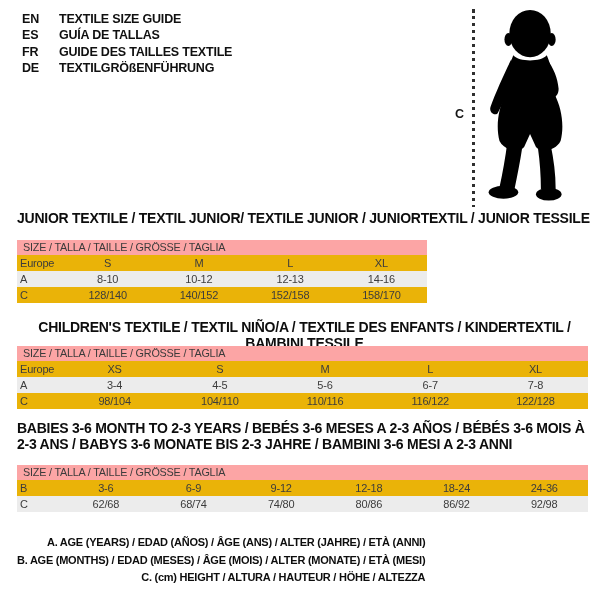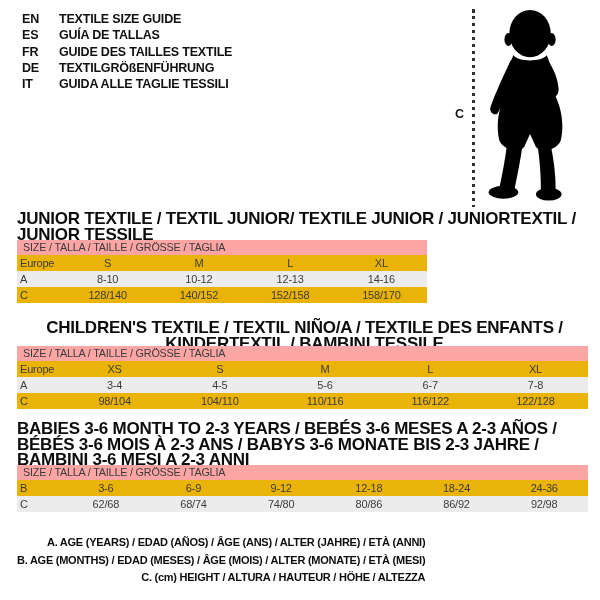--- a/index.html
+++ b/index.html
@@ -25,21 +25,21 @@
   .measure-line {
     position: absolute; left: 32px; top: 9px; width: 3px; height: 198px;
     background-image: repeating-linear-gradient(to bottom, #2f2f2f 0px, #2f2f2f 3.5px, transparent 3.5px, transparent 7px);
   }
   .measure-label { position: absolute; left: 15px; top: 107px; font-weight: bold; font-size: 12.5px; color: #151515; }
   .silhouette { position: absolute; left: 37px; top: 6px; }
 
   
   .table-title {
     position: absolute; left: 17px;
-    font-weight: bold; font-size: 17px; line-height: 15.5px;
+    font-weight: bold; font-size: 14px; line-height: 15.5px;
     color: #0d0d0d; letter-spacing: -0.25px;
   }
   .size-table { position: absolute; left: 17px; font-size: 11px; color: #3c3c3c; }
   .tbar {
     height: 15px; line-height: 15px; padding-left: 6px;
     background: #fca5a5; color: #3b3b3b; font-size: 10.8px;
   }
   .trow { display: flex; height: 16px; line-height: 16px; background: #eab308; }
   .trow.shaded { background: #ececec; }
   .trow .lbl { width: 45px; padding-left: 3px; text-align: left; }
@@ -70,24 +70,20 @@
       <span class="lang-code">ES</span>
       <span class="lang-label">GUÍA DE TALLAS</span>
     </div>
     <div class="lang-row">
       <span class="lang-code">FR</span>
       <span class="lang-label">GUIDE DES TAILLES TEXTILE</span>
     </div>
     <div class="lang-row">
       <span class="lang-code">DE</span>
       <span class="lang-label">TEXTILGRÖßENFÜHRUNG</span>
-    </div>
-    <div class="lang-row">
-      <span class="lang-code">IT</span>
-      <span class="lang-label">GUIDA ALLE TAGLIE TESSILI</span>
     </div>
   </div>
 
   <div class="figure">
     <div class="measure-line"></div>
     <div class="measure-label">C</div>
     <svg class="silhouette" width="112" height="202" viewBox="0 0 112 205" aria-hidden="true">
       <g fill="#000000">
         <ellipse cx="53" cy="28" rx="21" ry="24"></ellipse>
         <ellipse cx="31" cy="34" rx="4" ry="6.5"></ellipse>

